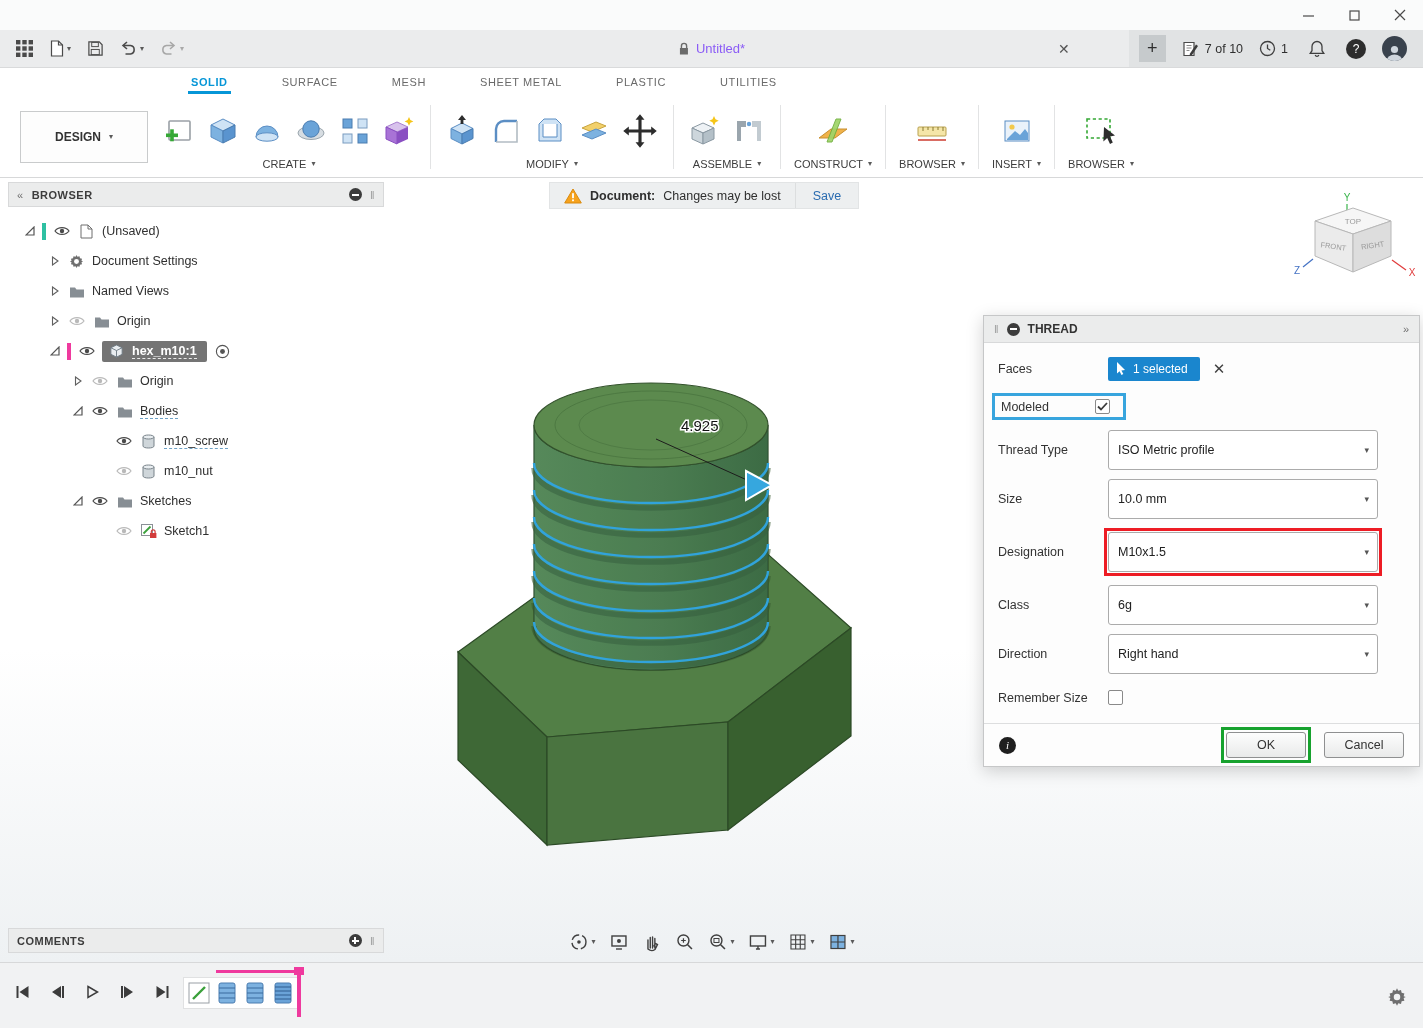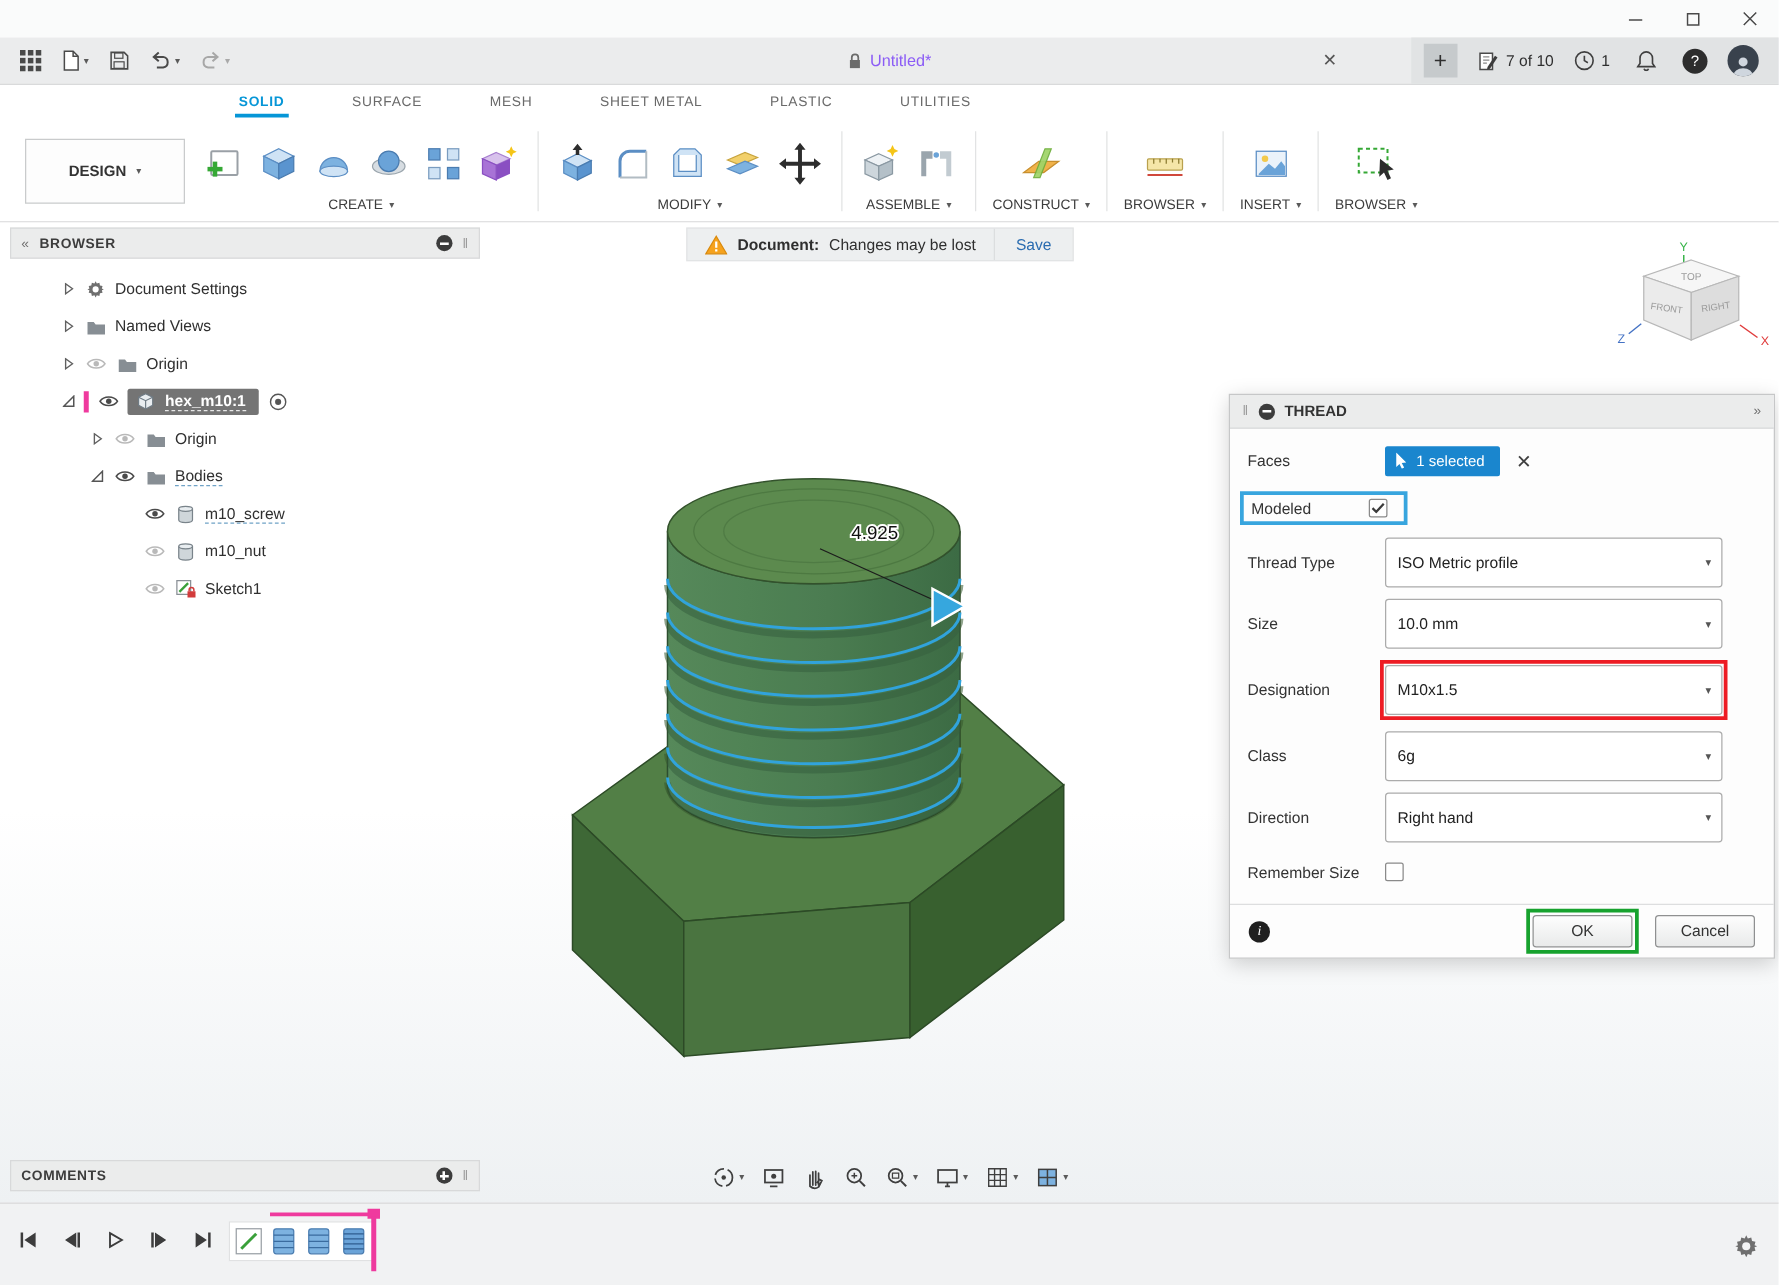--- a/index.html
+++ b/index.html
@@ -505,20 +505,41 @@
     <div class="panel-head">
       <span class="chev">«</span>
       <span>BROWSER</span>
       <span class="ph-spacer"></span>
       <span class="minus-circle"></span>
       <span class="grip">‖</span>
     </div>
 
     <div class="tree">
 
+      <div class="trow" style="padding-left:16px">
+        <span class="exp">
+            <svg width="10" height="10">
+              <path d="M9 1 L9 9 L1 9 Z" fill="none" stroke="#555" stroke-width="1.2"></path>
+            </svg>
+          </span>
+        <span class="cbar" style="background:#2ec0a2"></span>
+        <span class="eye">
+            <svg width="16" height="12" viewBox="0 0 16 12">
+              <path d="M1 6 C4 1.5 12 1.5 15 6 C12 10.5 4 10.5 1 6Z" fill="none" stroke="#4a4a4a" stroke-width="1.2"></path>
+              <circle cx="8" cy="6" r="2.2" fill="#4a4a4a"></circle>
+            </svg>
+          </span>
+        <span class="ticon">
+            <svg width="13" height="15" viewBox="0 0 13 15">
+              <path d="M1 1 h7 l4 4 v9 H1z" fill="#fff" stroke="#6f6f6f"></path>
+              <path d="M8 1 v4 h4" fill="none" stroke="#6f6f6f"></path>
+            </svg>
+          </span>
+        <span>(Unsaved)</span>
+      </div>
 
       <div class="trow" style="padding-left:41px">
         <span class="exp">
             <svg width="10" height="10">
               <path d="M2.5 1 L8 5 L2.5 9 Z" fill="none" stroke="#606060" stroke-width="1.1"></path>
             </svg>
           </span>
         <span class="ticon">
             <svg width="15" height="15" viewBox="0 0 16 16">
               <path d="M8 1l1 2 2.2-.6.5 2.2 2.2.5L13.3 7.3 15 8l-1.7.7.6 2.2-2.2.5-.5 2.2L9 13 8 15l-1-2-2.2.6-.5-2.2-2.2-.5.6-2.2L1 8l1.7-.7-.6-2.2 2.2-.5.5-2.2L7 3z" fill="#6f6f6f"></path>
@@ -659,20 +680,39 @@
           </span>
         <span class="ticon">
             <svg width="13" height="15" viewBox="0 0 13 15">
               <path d="M1 3 v9 c0 1.3 2.5 2 5.5 2 s5.5-.7 5.5-2 V3" fill="#cfd6da" stroke="#79838a"></path>
               <ellipse cx="6.5" cy="3" rx="5.5" ry="2" fill="#e8edf0" stroke="#79838a"></ellipse>
             </svg>
           </span>
         <span>m10_nut</span>
       </div>
 
+      <div class="trow" style="padding-left:64px">
+        <span class="exp">
+            <svg width="10" height="10">
+              <path d="M9 1 L9 9 L1 9 Z" fill="none" stroke="#555" stroke-width="1.2"></path>
+            </svg>
+          </span>
+        <span class="eye">
+            <svg width="16" height="12" viewBox="0 0 16 12">
+              <path d="M1 6 C4 1.5 12 1.5 15 6 C12 10.5 4 10.5 1 6Z" fill="none" stroke="#4a4a4a" stroke-width="1.2"></path>
+              <circle cx="8" cy="6" r="2.2" fill="#4a4a4a"></circle>
+            </svg>
+          </span>
+        <span class="ticon">
+            <svg width="16" height="13" viewBox="0 0 16 13">
+              <path d="M1 2.5 h5 l1.5 2 h7.5 v8 H1z" fill="#878e94"></path>
+            </svg>
+          </span>
+        <span>Sketches</span>
+      </div>
 
       <div class="trow" style="padding-left:88px">
         <span class="exp"></span>
         <span class="eye dim-ic">
             <svg width="16" height="12" viewBox="0 0 16 12">
               <path d="M1 6 C4 1.5 12 1.5 15 6 C12 10.5 4 10.5 1 6Z" fill="none" stroke="#4a4a4a" stroke-width="1.2"></path>
               <circle cx="8" cy="6" r="2.2" fill="#4a4a4a"></circle>
             </svg>
           </span>
         <span class="ticon">

